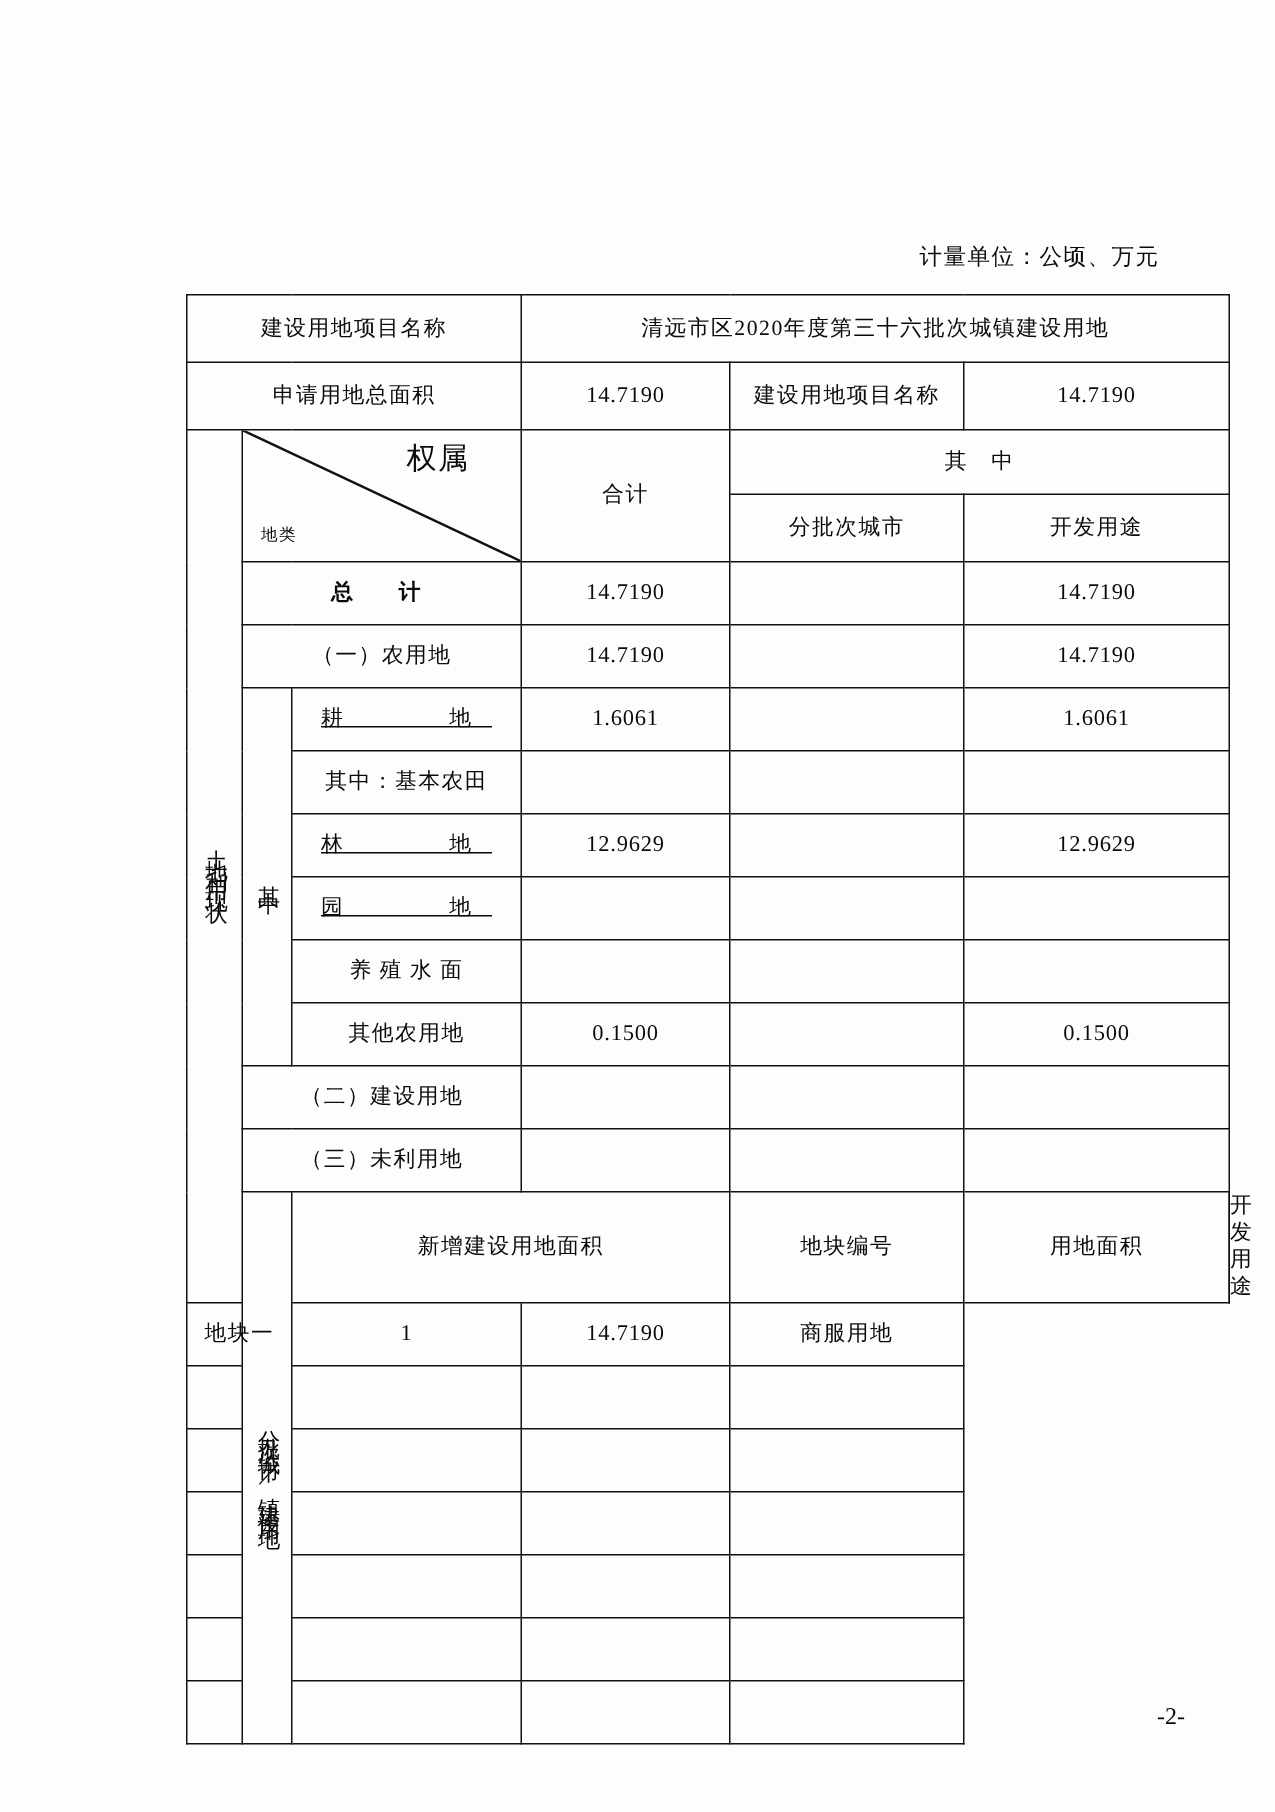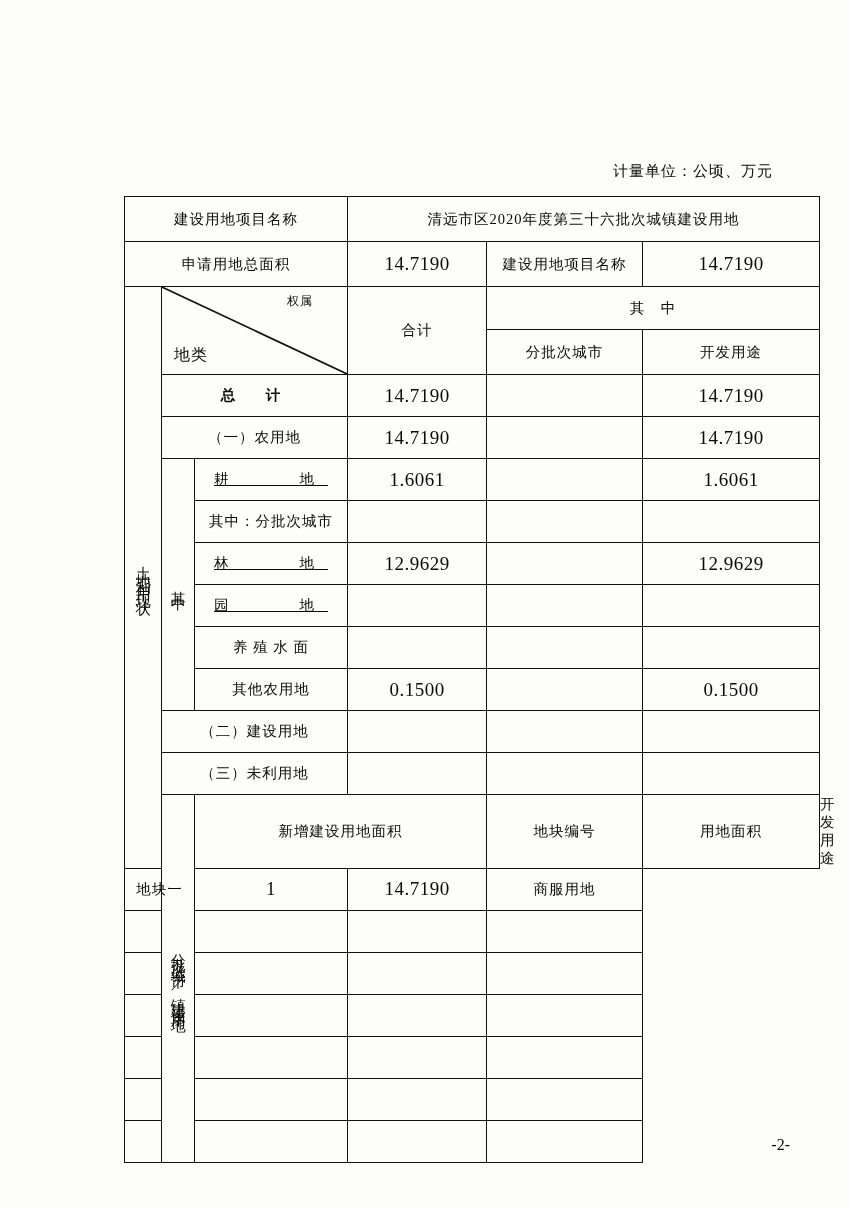--- a/index.html
+++ b/index.html
@@ -62,21 +62,21 @@
   table.doc-table td {
     border: 1.4px solid #111;
     padding: 0;
     text-align: center;
     vertical-align: middle;
     line-height: 1.25;
     background: transparent;
   }
   .num {
     font-family: "Liberation Serif", "DejaVu Serif", serif;
-    font-size: 19px;
+    font-size: 15px;
     letter-spacing: 0.5px;
   }
   .cjk {
     letter-spacing: 1px;
   }
   .sp2 {
     letter-spacing: 1px;
   }
 
   
@@ -110,28 +110,28 @@
     left: 0;
     top: 0;
     width: 100%;
     height: 100%;
     display: block;
   }
   .diag-top {
     position: absolute;
     right: 34px;
     top: 7px;
-    font-size: 12px;
+    font-size: 20px;
     letter-spacing: 1px;
   }
   .diag-bottom {
     position: absolute;
     left: 12px;
     bottom: 9px;
-    font-size: 16px;
+    font-size: 11px;
     letter-spacing: 1px;
     text-align: right;
   }
 
   .r-name { height: 44px; }
   .r-std  { height: 41px; }
   .r-blank{ height: 41px; }
 
   .label-spread {
     letter-spacing: 14px;
@@ -224,21 +224,21 @@
           <td rowspan="6" class="vcell">
             <span class="vtext-tight">其中</span>
           </td>
           <td class="r-std cjk label-spread">耕　　地</td>
           <td class="num">1.6061</td>
           <td class="num"></td>
           <td class="num">1.6061</td>
         </tr>
 
         <tr>
-          <td class="r-std cjk">其中：分批次城市</td>
+          <td class="r-std cjk">其中：基本农田</td>
           <td class="num"></td>
           <td class="num"></td>
           <td class="num"></td>
         </tr>
 
         <tr>
           <td class="r-std cjk label-spread">林　　地</td>
           <td class="num">12.9629</td>
           <td class="num"></td>
           <td class="num">12.9629</td>

